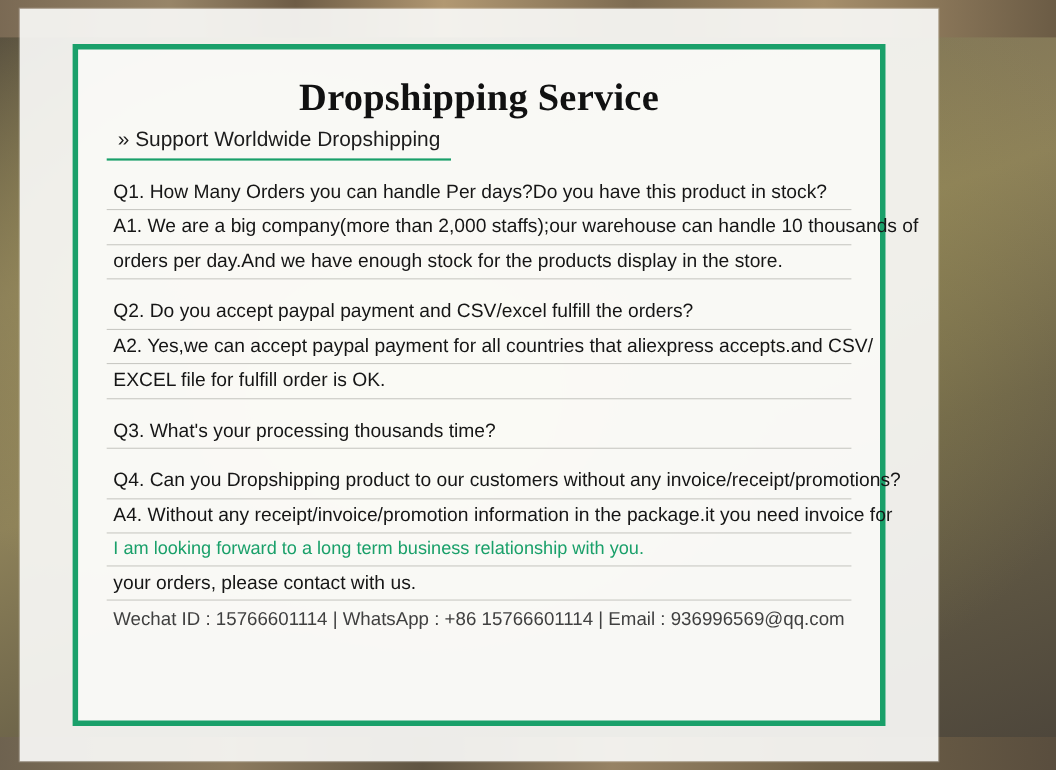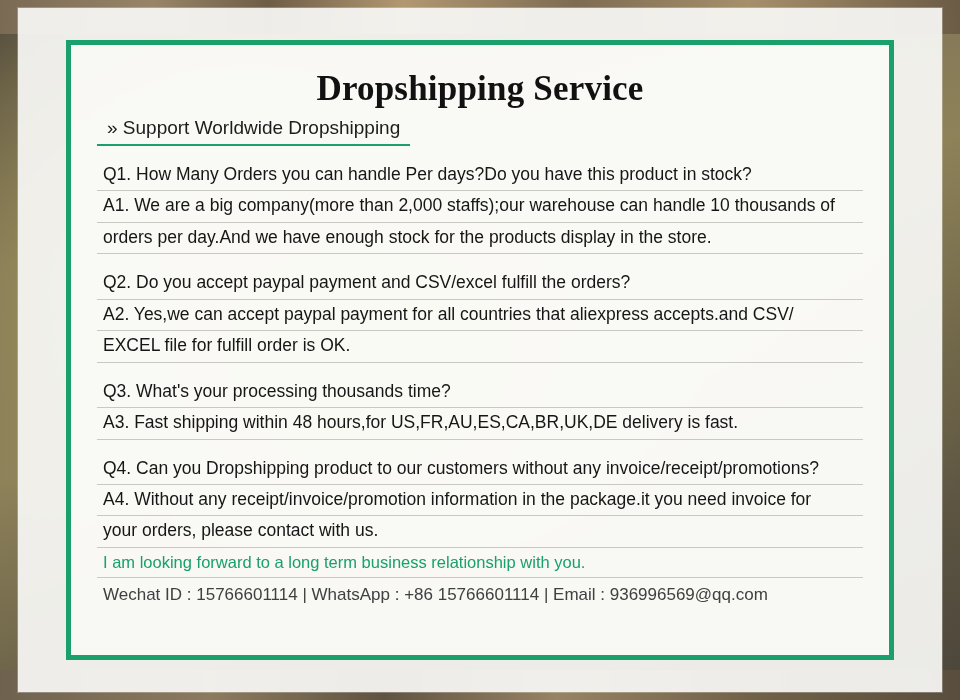--- a/index.html
+++ b/index.html
@@ -53,21 +53,21 @@
     background: radial-gradient(ellipse at 40% 45%, rgba(214,198,92,0.75) 0%, rgba(160,148,70,0.35) 45%, rgba(90,86,50,0.0) 70%);
     transform: rotate(-12deg);
     filter: blur(2px);
   }
 
   
   .card {
     position: absolute;
     left: 18px;
     top: 8px;
-    width: 924px;
+    width: 835px;
     height: 684px;
     background: rgba(247,247,245,0.93);
     box-shadow: 0 0 0 1px rgba(255,255,255,0.25);
   }
   .card-inner {
     position: absolute;
     left: 48px;
     top: 32px;
     right: 48px;
     bottom: 32px;
@@ -158,29 +158,28 @@
         <div class="qa-block">
           <div class="line q">Q2. Do you accept paypal payment and CSV/excel fulfill the orders?</div>
           <div class="line">A2. Yes,we can accept paypal payment for all countries that aliexpress accepts.and CSV/</div>
           <div class="line">EXCEL file for fulfill order is OK.</div>
         </div>
 
         <div class="spacer"></div>
 
         <div class="qa-block">
           <div class="line q">Q3. What's your processing thousands time?</div>
-          <div class="line">A3. Fast shipping within 48 hours,for US,FR,AU,ES,CA,BR,UK,DE delivery is fast.</div>
         </div>
 
         <div class="spacer"></div>
 
         <div class="qa-block">
           <div class="line q">Q4. Can you Dropshipping product to our customers without any invoice/receipt/promotions?</div>
           <div class="line">A4. Without any receipt/invoice/promotion information in the package.it you need invoice for</div>
+          <div class="line green">I am looking forward to a long term business relationship with you.</div>
           <div class="line">your orders, please contact with us.</div>
-          <div class="line green">I am looking forward to a long term business relationship with you.</div>
           <div class="line red">Wechat ID : 15766601114 | WhatsApp : +86 15766601114 | Email : 936996569@qq.com</div>
         </div>
 
       </div>
     </div>
   </div>
 </div>
 
 </body></html>

